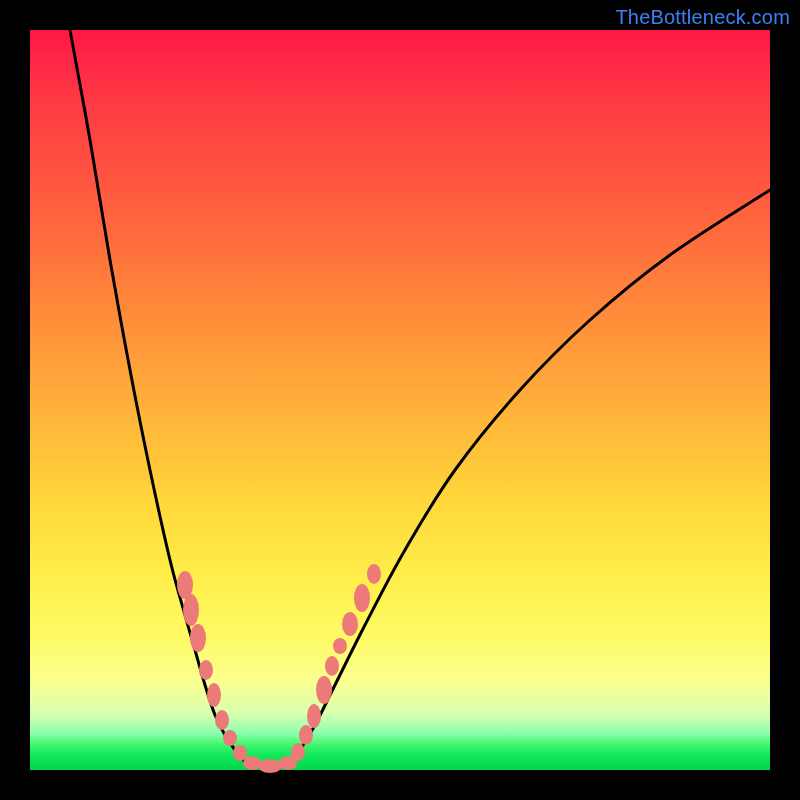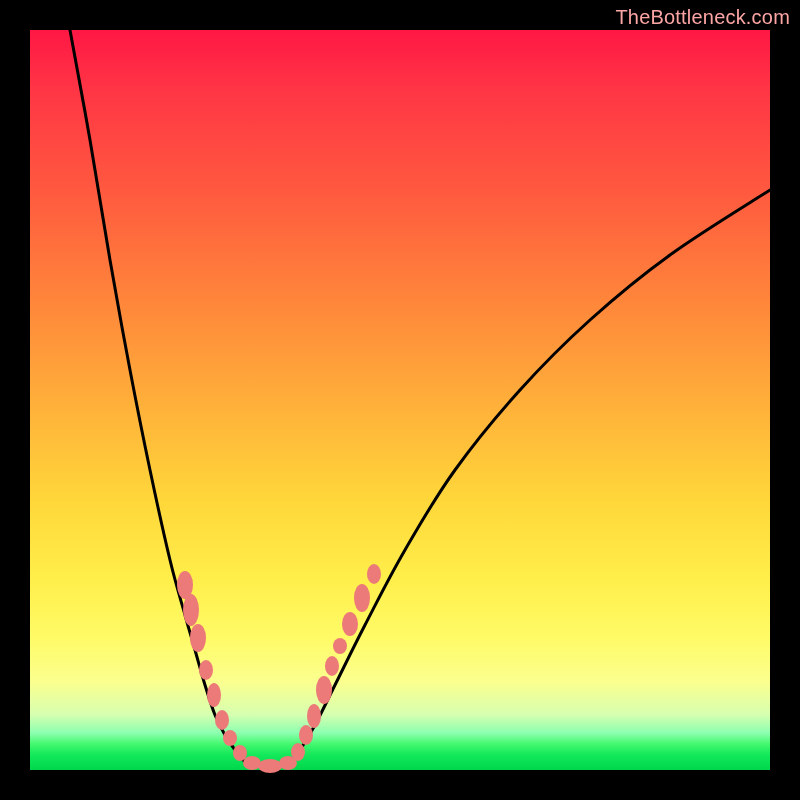--- a/index.html
+++ b/index.html
@@ -41,21 +41,21 @@
       #8cffb0 95%,
       #43f86e 96.5%,
       #12e85a 98%,
       #00d64b 100%
     );
   }
   .watermark {
     position: absolute;
     top: 6px;
     right: 10px;
-    color: #fca5a5;
+    color: #3b82f6;
     font-size: 20px;
     font-weight: 500;
     letter-spacing: 0.2px;
     user-select: none;
   }
   svg.curve {
     position: absolute;
     left: 0;
     top: 0;
     width: 740px;

